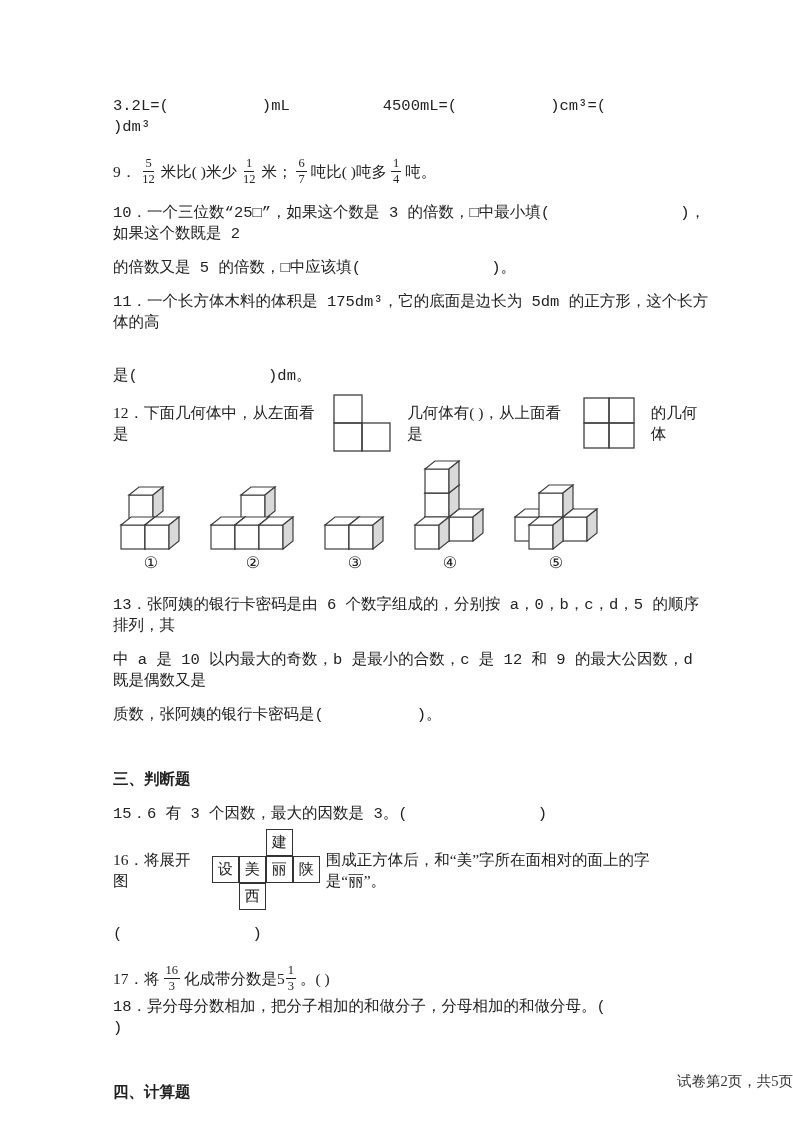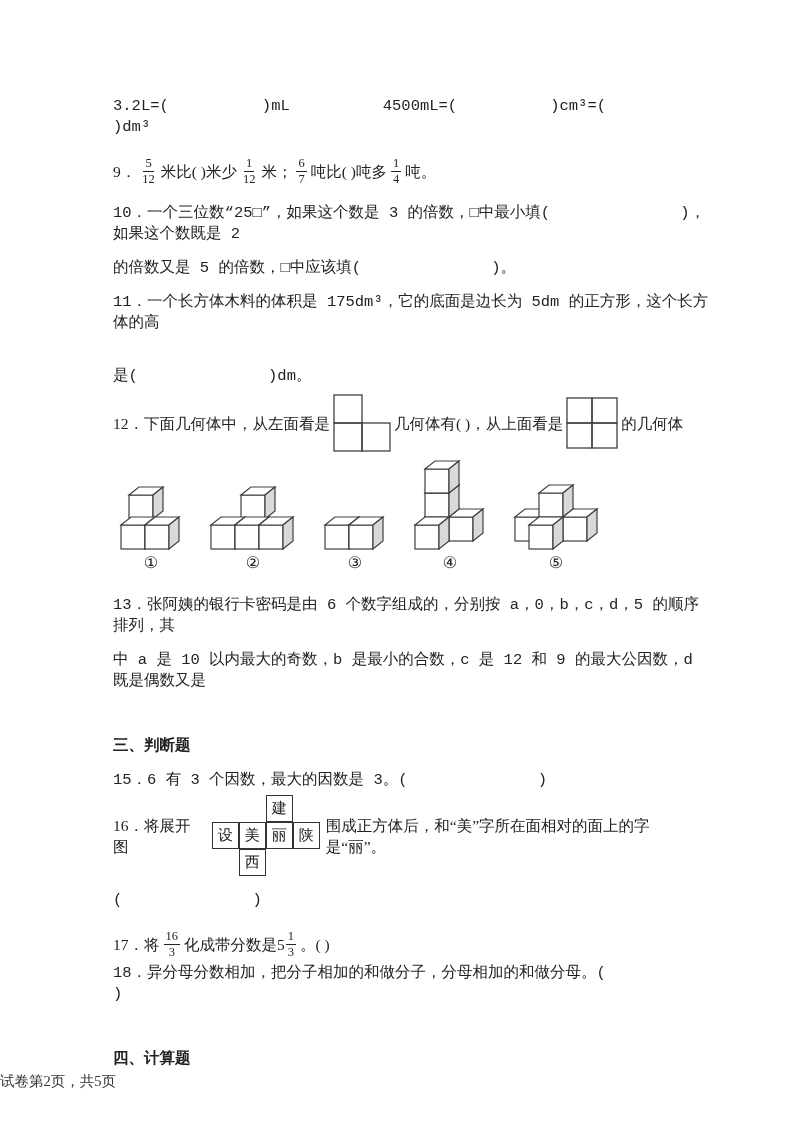--- a/index.html
+++ b/index.html
@@ -54,21 +54,21 @@
   }
   .nc-jian{grid-row:1;grid-column:3;}
   .nc-she{grid-row:2;grid-column:1;}
   .nc-mei{grid-row:2;grid-column:2;}
   .nc-li{grid-row:2;grid-column:3;}
   .nc-shan{grid-row:2;grid-column:4;}
   .nc-xi{grid-row:3;grid-column:2;}
   .sec-gap{margin-top:44px;}
   .footer{
     position:absolute;left:0;right:0;top:1072px;
-    text-align:left;font-size:14.5px;color:#333;
+    text-align:right;font-size:14.5px;color:#333;
   }
   svg{display:block;}
   .cube-front{fill:#ffffff;stroke:#3f3f3f;stroke-width:1.2;}
   .cube-top{fill:#ffffff;stroke:#3f3f3f;stroke-width:1.2;}
   .cube-right{fill:#d9d9d9;stroke:#3f3f3f;stroke-width:1.2;}
   .sq{fill:none;stroke:#3f3f3f;stroke-width:1.3;}
 </style>
 </head>
 <body>
 
@@ -100,21 +100,21 @@
       </span>
       <span>吨。</span>
     </div>
 
     <div class="line">10．一个三位数“25□”，如果这个数是 3 的倍数，□中最小填(              )，如果这个数既是 2</div>
     <div class="line">的倍数又是 5 的倍数，□中应该填(              )。</div>
 
     <div class="line">11．一个长方体木料的体积是 175dm³，它的底面是边长为 5dm 的正方形，这个长方体的高</div>
     <div class="line" style="margin-bottom:6px;margin-top:32px;">是(              )dm。</div>
 
-    <div class="row" style="margin-bottom:4px;">
+    <div class="row" style="margin-bottom:4px;gap:13px;">
       <span>12．下面几何体中，从左面看是</span>
       <span class="viewfig">
         <svg width="60" height="60" viewBox="0 0 60 60">
           <rect class="sq" x="2" y="2" width="28" height="28"></rect>
           <rect class="sq" x="2" y="30" width="28" height="28"></rect>
           <rect class="sq" x="30" y="30" width="28" height="28"></rect>
         </svg>
       </span>
       <span>几何体有(          )，从上面看是</span>
       <span class="viewfig">
@@ -208,20 +208,21 @@
           <rect class="cube-front" x="16" y="48" width="24" height="24"></rect>
             <polygon class="cube-top" points="16,48 26,40 50,40 40,48"></polygon>
             <polygon class="cube-right" points="40,48 50,40 50,64 40,72"></polygon>
         </svg>
         <span class="figure-label">⑤</span>
       </div>
     </div>
 
     <div class="line">13．张阿姨的银行卡密码是由 6 个数字组成的，分别按 a，0，b，c，d，5 的顺序排列，其</div>
     <div class="line">中 a 是 10 以内最大的奇数，b 是最小的合数，c 是 12 和 9 的最大公因数，d 既是偶数又是</div>
+    <div class="line">质数，张阿姨的银行卡密码是(          )。</div>
 
     <div class="line bold sec-gap">三、判断题</div>
     <div class="line" style="margin-bottom:4px;">15．6 有 3 个因数，最大的因数是 3。(              )</div>
 
     <div class="row" style="margin-bottom:14px;">
       <span>16．将展开图</span>
       <span class="net">
         <span class="net-cell nc-jian">建</span>
         <span class="net-cell nc-she">设</span>
         <span class="net-cell nc-mei">美</span>

